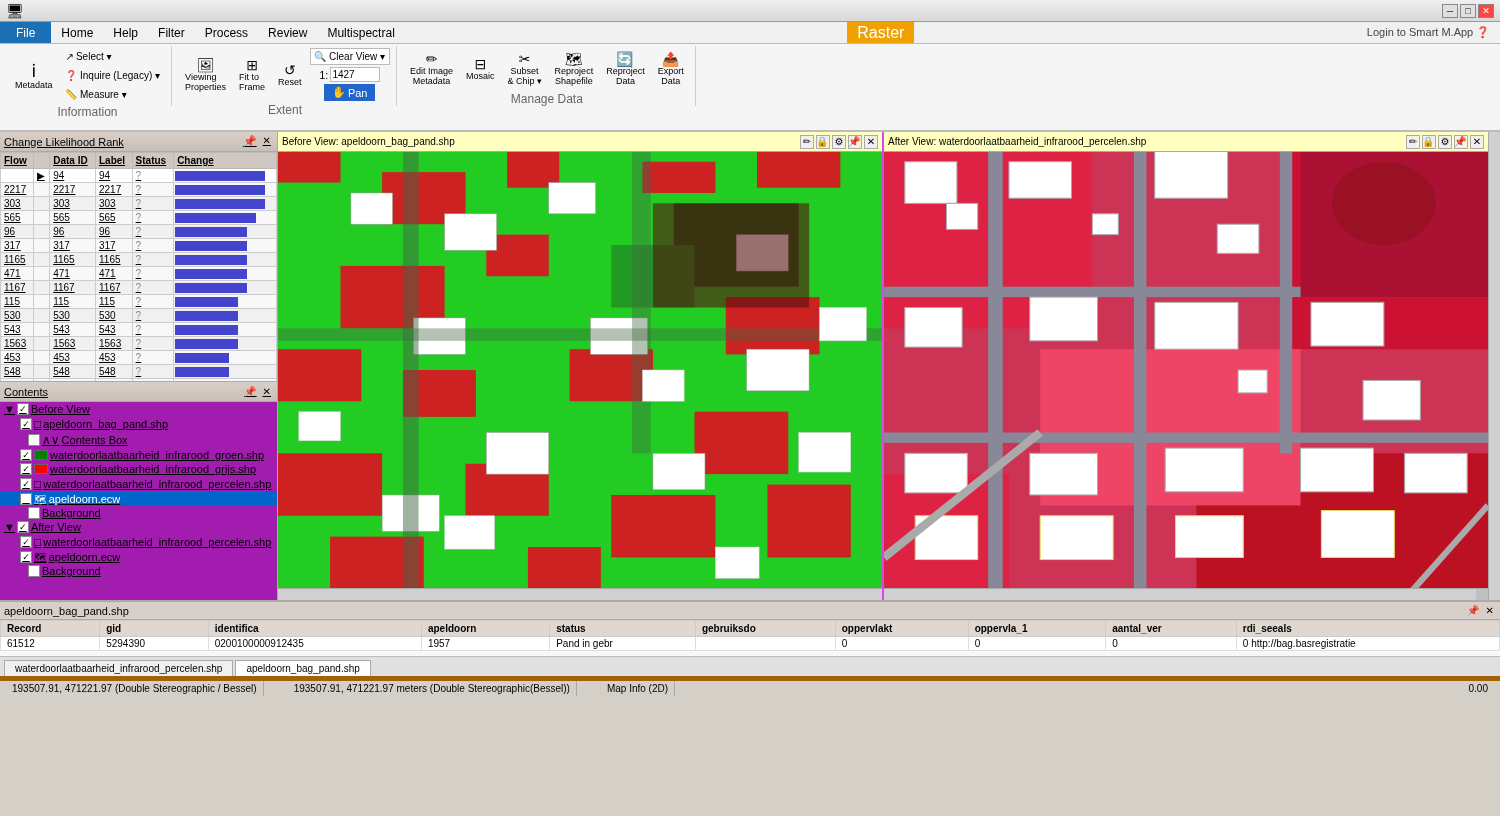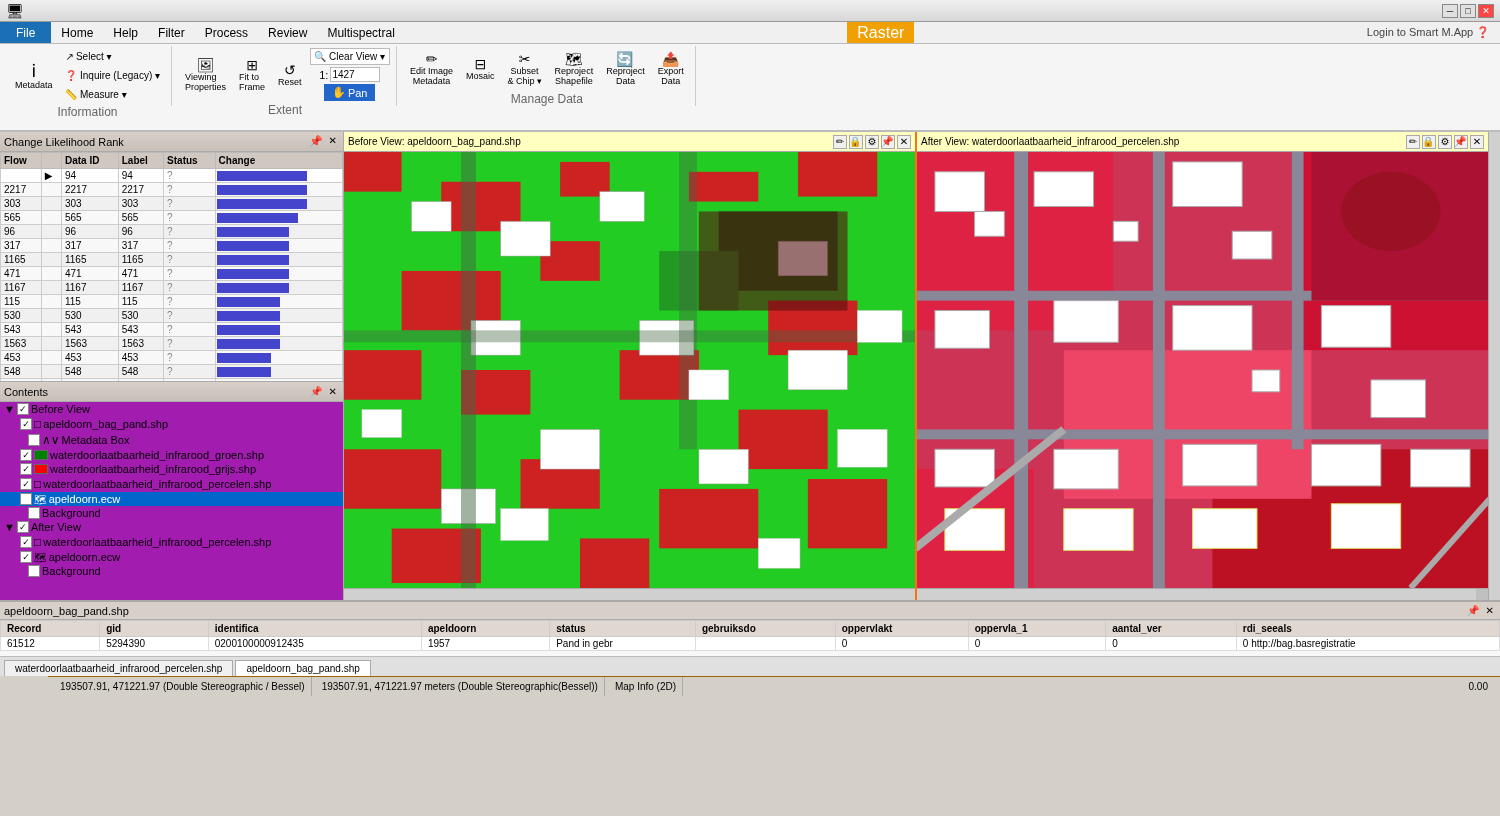--- a/index.html
+++ b/index.html
@@ -234,43 +234,43 @@
       background: #f0f0f0;
       cursor: pointer;
       margin-right: 2px;
     }
     .attr-tab.active { background: white; }
 
     
     #status-bar {
       height: 20px;
       background: #d4d0c8;
-      border-top: 1px solid #a16207;
+      border-top: 5px solid #a16207;
       display: flex;
       align-items: center;
       font-size: 10px;
       padding: 0 6px;
-      gap: 4px;
-      margin-left: 48px;
+      gap: 24px;
     }
     .status-section {
       padding: 0 6px;
       border-right: 1px solid #aaa;
       height: 100%;
       display: flex;
       align-items: center;
     }
     .status-section:last-child { border-right: none; margin-left: auto; }
 
     
     #left-wrapper {
-      width: 344px;
+      width: 278px;
       display: flex;
       flex-direction: column;
       position: relative;
+      text-decoration: underline;
     }
 
     
     .float-pin { cursor: pointer; font-size: 11px; }
   </style>
 </head>
 <body>
 
 <div id="title-bar">
   <div style="display:flex;gap:4px;align-items:center;">
@@ -610,21 +610,21 @@
           <span>Before View</span>
         </div>
         <div class="tree-item" style="padding-left:20px;">
           <span class="checkbox checked"></span>
           <span style="font-size:12px;margin-right:2px;">□</span>
           <span>apeldoorn_bag_pand.shp</span>
         </div>
         <div class="tree-item" style="padding-left:28px;">
           <span class="checkbox"></span>
           <span style="font-size:12px;margin-right:2px;">∧∨</span>
-          <span>Metadata Box</span>
+          <span>Contents Box</span>
         </div>
         <div class="tree-item" style="padding-left:20px;">
           <span class="checkbox checked"></span>
           <span class="color-box" style="background:green;"></span>
           <span>waterdoorlaatbaarheid_infrarood_groen.shp</span>
         </div>
         <div class="tree-item" style="padding-left:20px;">
           <span class="checkbox checked"></span>
           <span class="color-box" style="background:red;"></span>
           <span>waterdoorlaatbaarheid_infrarood_grijs.shp</span>
@@ -663,21 +663,21 @@
           <span class="checkbox"></span>
           <span>Background</span>
         </div>
       </div>
     </div>
   </div>
 
   <div style="flex:1;display:flex;flex-direction:column;">
     <div style="flex:1;display:flex;">
 
-      <div style="flex:1;display:flex;flex-direction:column;border-right:2px solid #f97316;">
+      <div style="flex:1;display:flex;flex-direction:column;border-right:2px solid #d946ef;">
         <div class="view-header">
           <span>Before View: apeldoorn_bag_pand.shp</span>
           <div class="view-header-controls">
             <div class="view-header-btn">✏</div>
             <div class="view-header-btn">🔒</div>
             <div class="view-header-btn">⚙</div>
             <div class="view-header-btn">📌</div>
             <div class="view-header-btn">✕</div>
           </div>
         </div>

